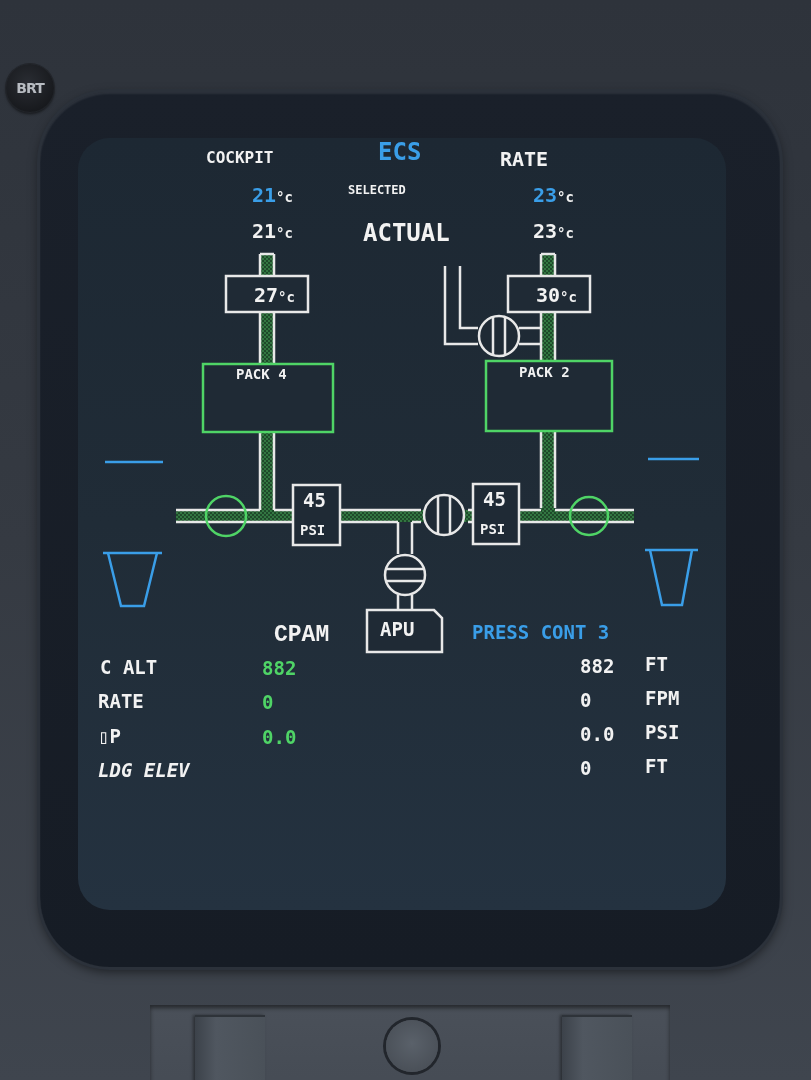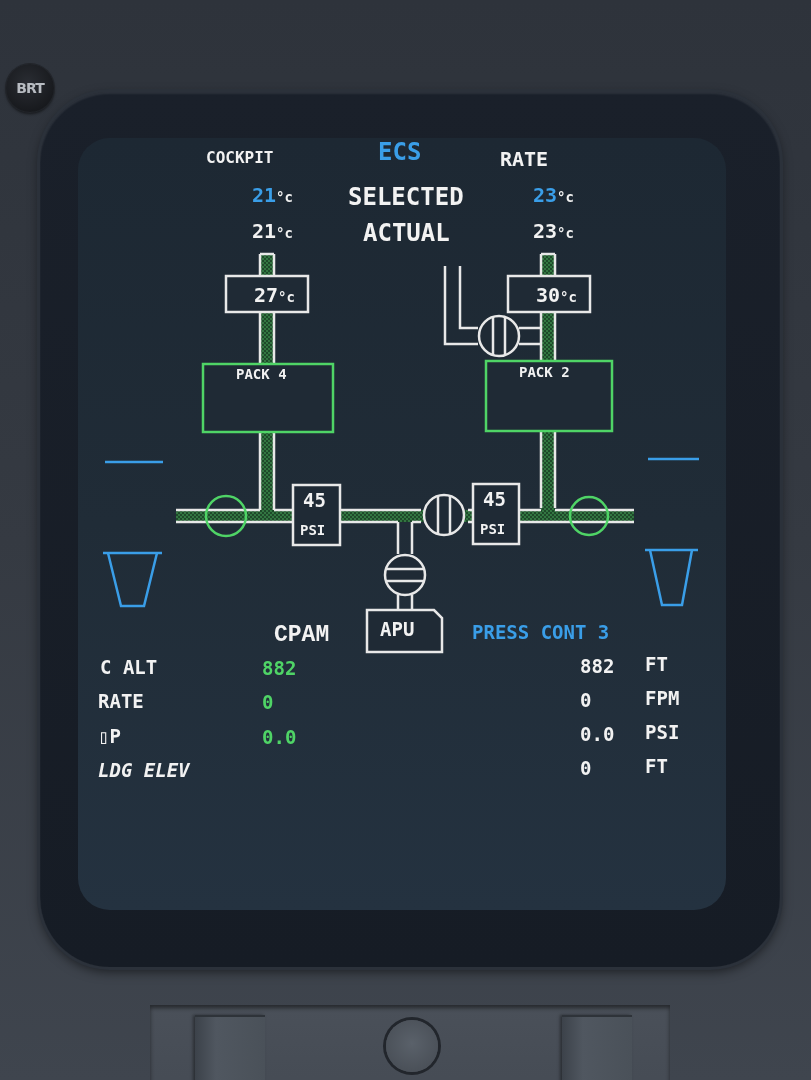--- a/index.html
+++ b/index.html
@@ -61,21 +61,21 @@
 
 <div class="screen">
 
   <div class="txt b" style="left:300px; top:0px; font-size:24px;">ECS</div>
   <div class="txt w" style="left:128px; top:10px; font-size:16px;">COCKPIT</div>
   <div class="txt w" style="left:422px; top:9px; font-size:20px;">RATE</div>
 
   <div class="txt" style="left:174px; top:45px; font-size:20px;">
     <span class="b">21</span><span class="w unit">°c</span>
   </div>
-  <div class="txt w" style="left:270px; top:45px; font-size:24px;">SELECTED</div>
+  <div class="txt w" style="left:270px; top:45px; font-size:12px;">SELECTED</div>
   <div class="txt" style="left:455px; top:45px; font-size:20px;">
     <span class="b">23</span><span class="w unit">°c</span>
   </div>
 
   <div class="txt" style="left:174px; top:81px; font-size:20px;">
     <span class="w">21</span><span class="w unit">°c</span>
   </div>
   <div class="txt w" style="left:285px; top:81px; font-size:24px;">ACTUAL</div>
   <div class="txt" style="left:455px; top:81px; font-size:20px;">
     <span class="w">23</span><span class="w unit">°c</span>

